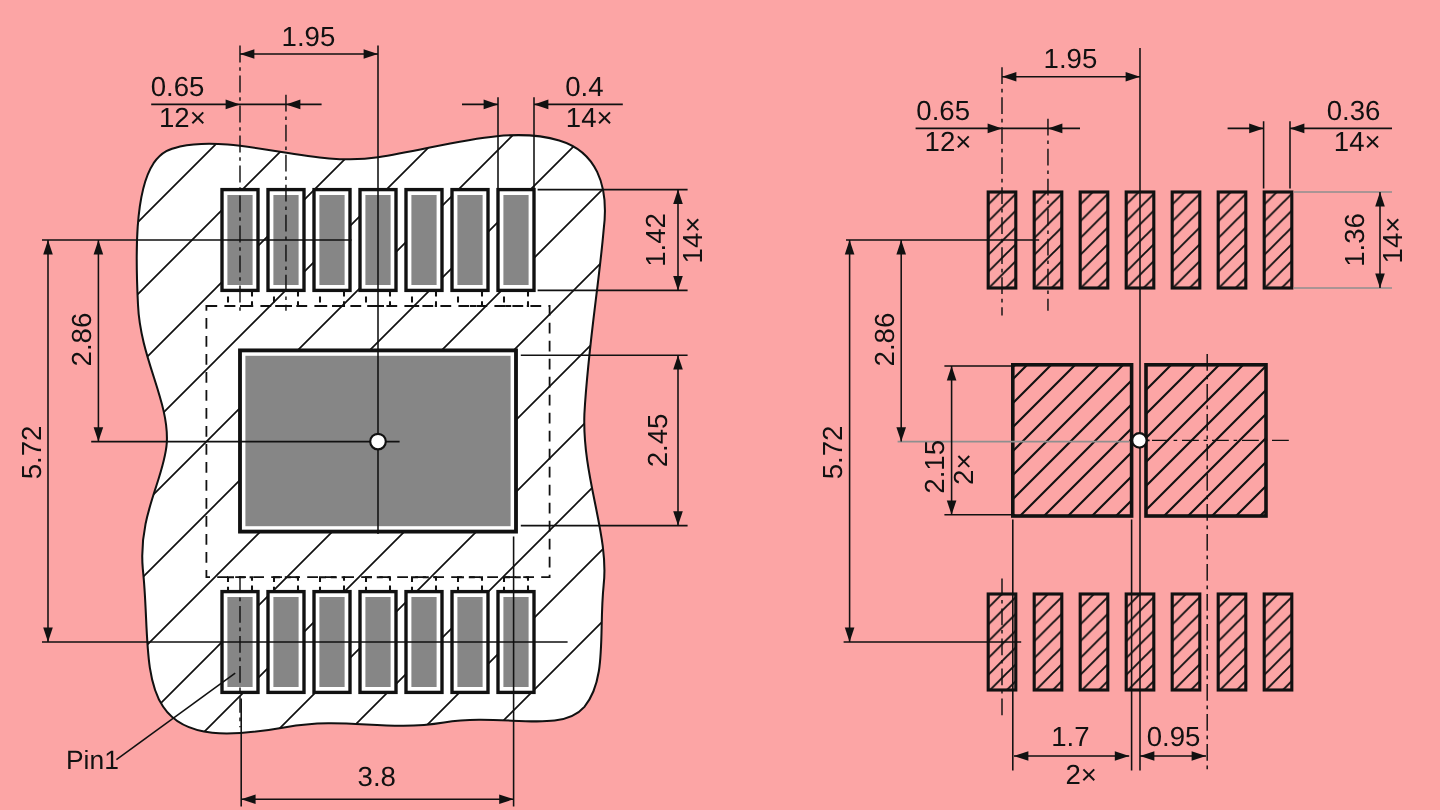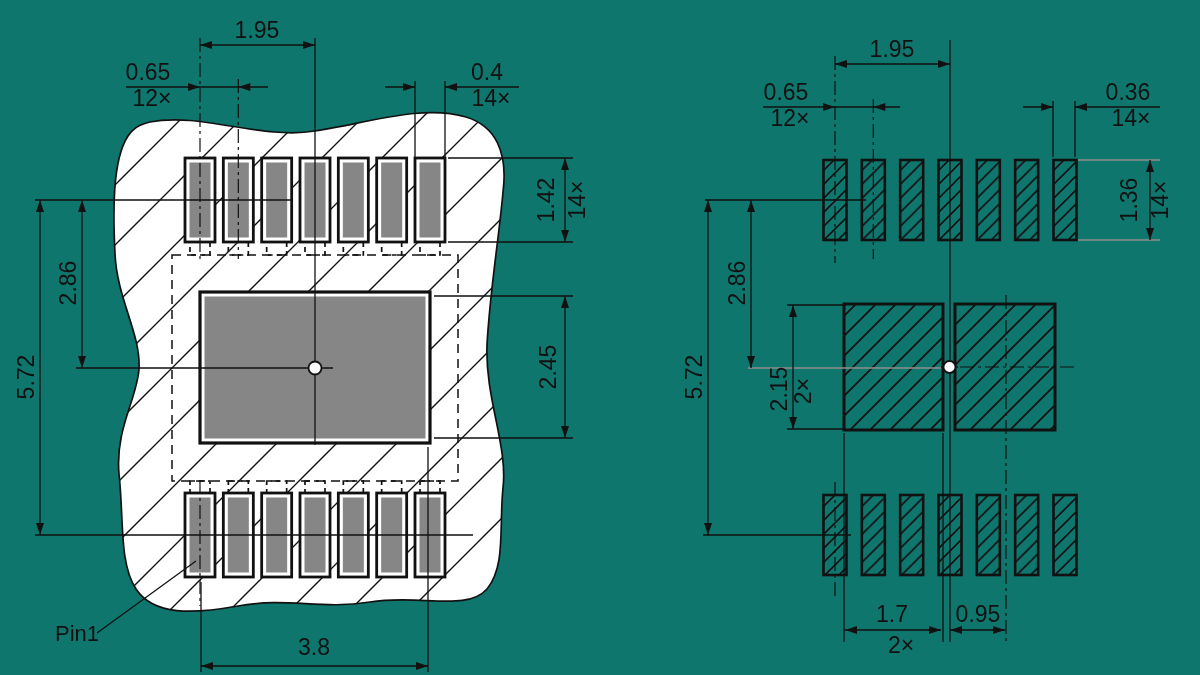--- a/index.html
+++ b/index.html
@@ -1,16 +1,16 @@
 <!DOCTYPE html>
 <html><head>
 <meta charset="utf-8">
 <style>
   html,body{margin:0;padding:0;background:#fff}
-  .stage{position:relative;width:1200px;height:675px;background:#0f766e;overflow:hidden}
+  .stage{position:relative;width:1200px;height:675px;background:#fca5a5;overflow:hidden}
   svg{display:block}
   .ln{fill:none;stroke:#111;stroke-width:1.3}
   .gy{stroke:#8f8f8f}
   .dd{fill:none;stroke:#111;stroke-width:1.2;stroke-dasharray:14 4 3 4}
   .db{fill:none;stroke:#111;stroke-width:1.5;stroke-dasharray:9 6}
   .dl{fill:none;stroke:#111;stroke-width:1.7;stroke-dasharray:5 4}
   .ar{fill:#111;stroke:none}
   .tx{font:23px "Liberation Sans",sans-serif;fill:#111;text-anchor:middle}
   .ts{font:22px "Liberation Sans",sans-serif;fill:#111;text-anchor:start}
   .po{fill:#fff;stroke:#111;stroke-width:2.8}

